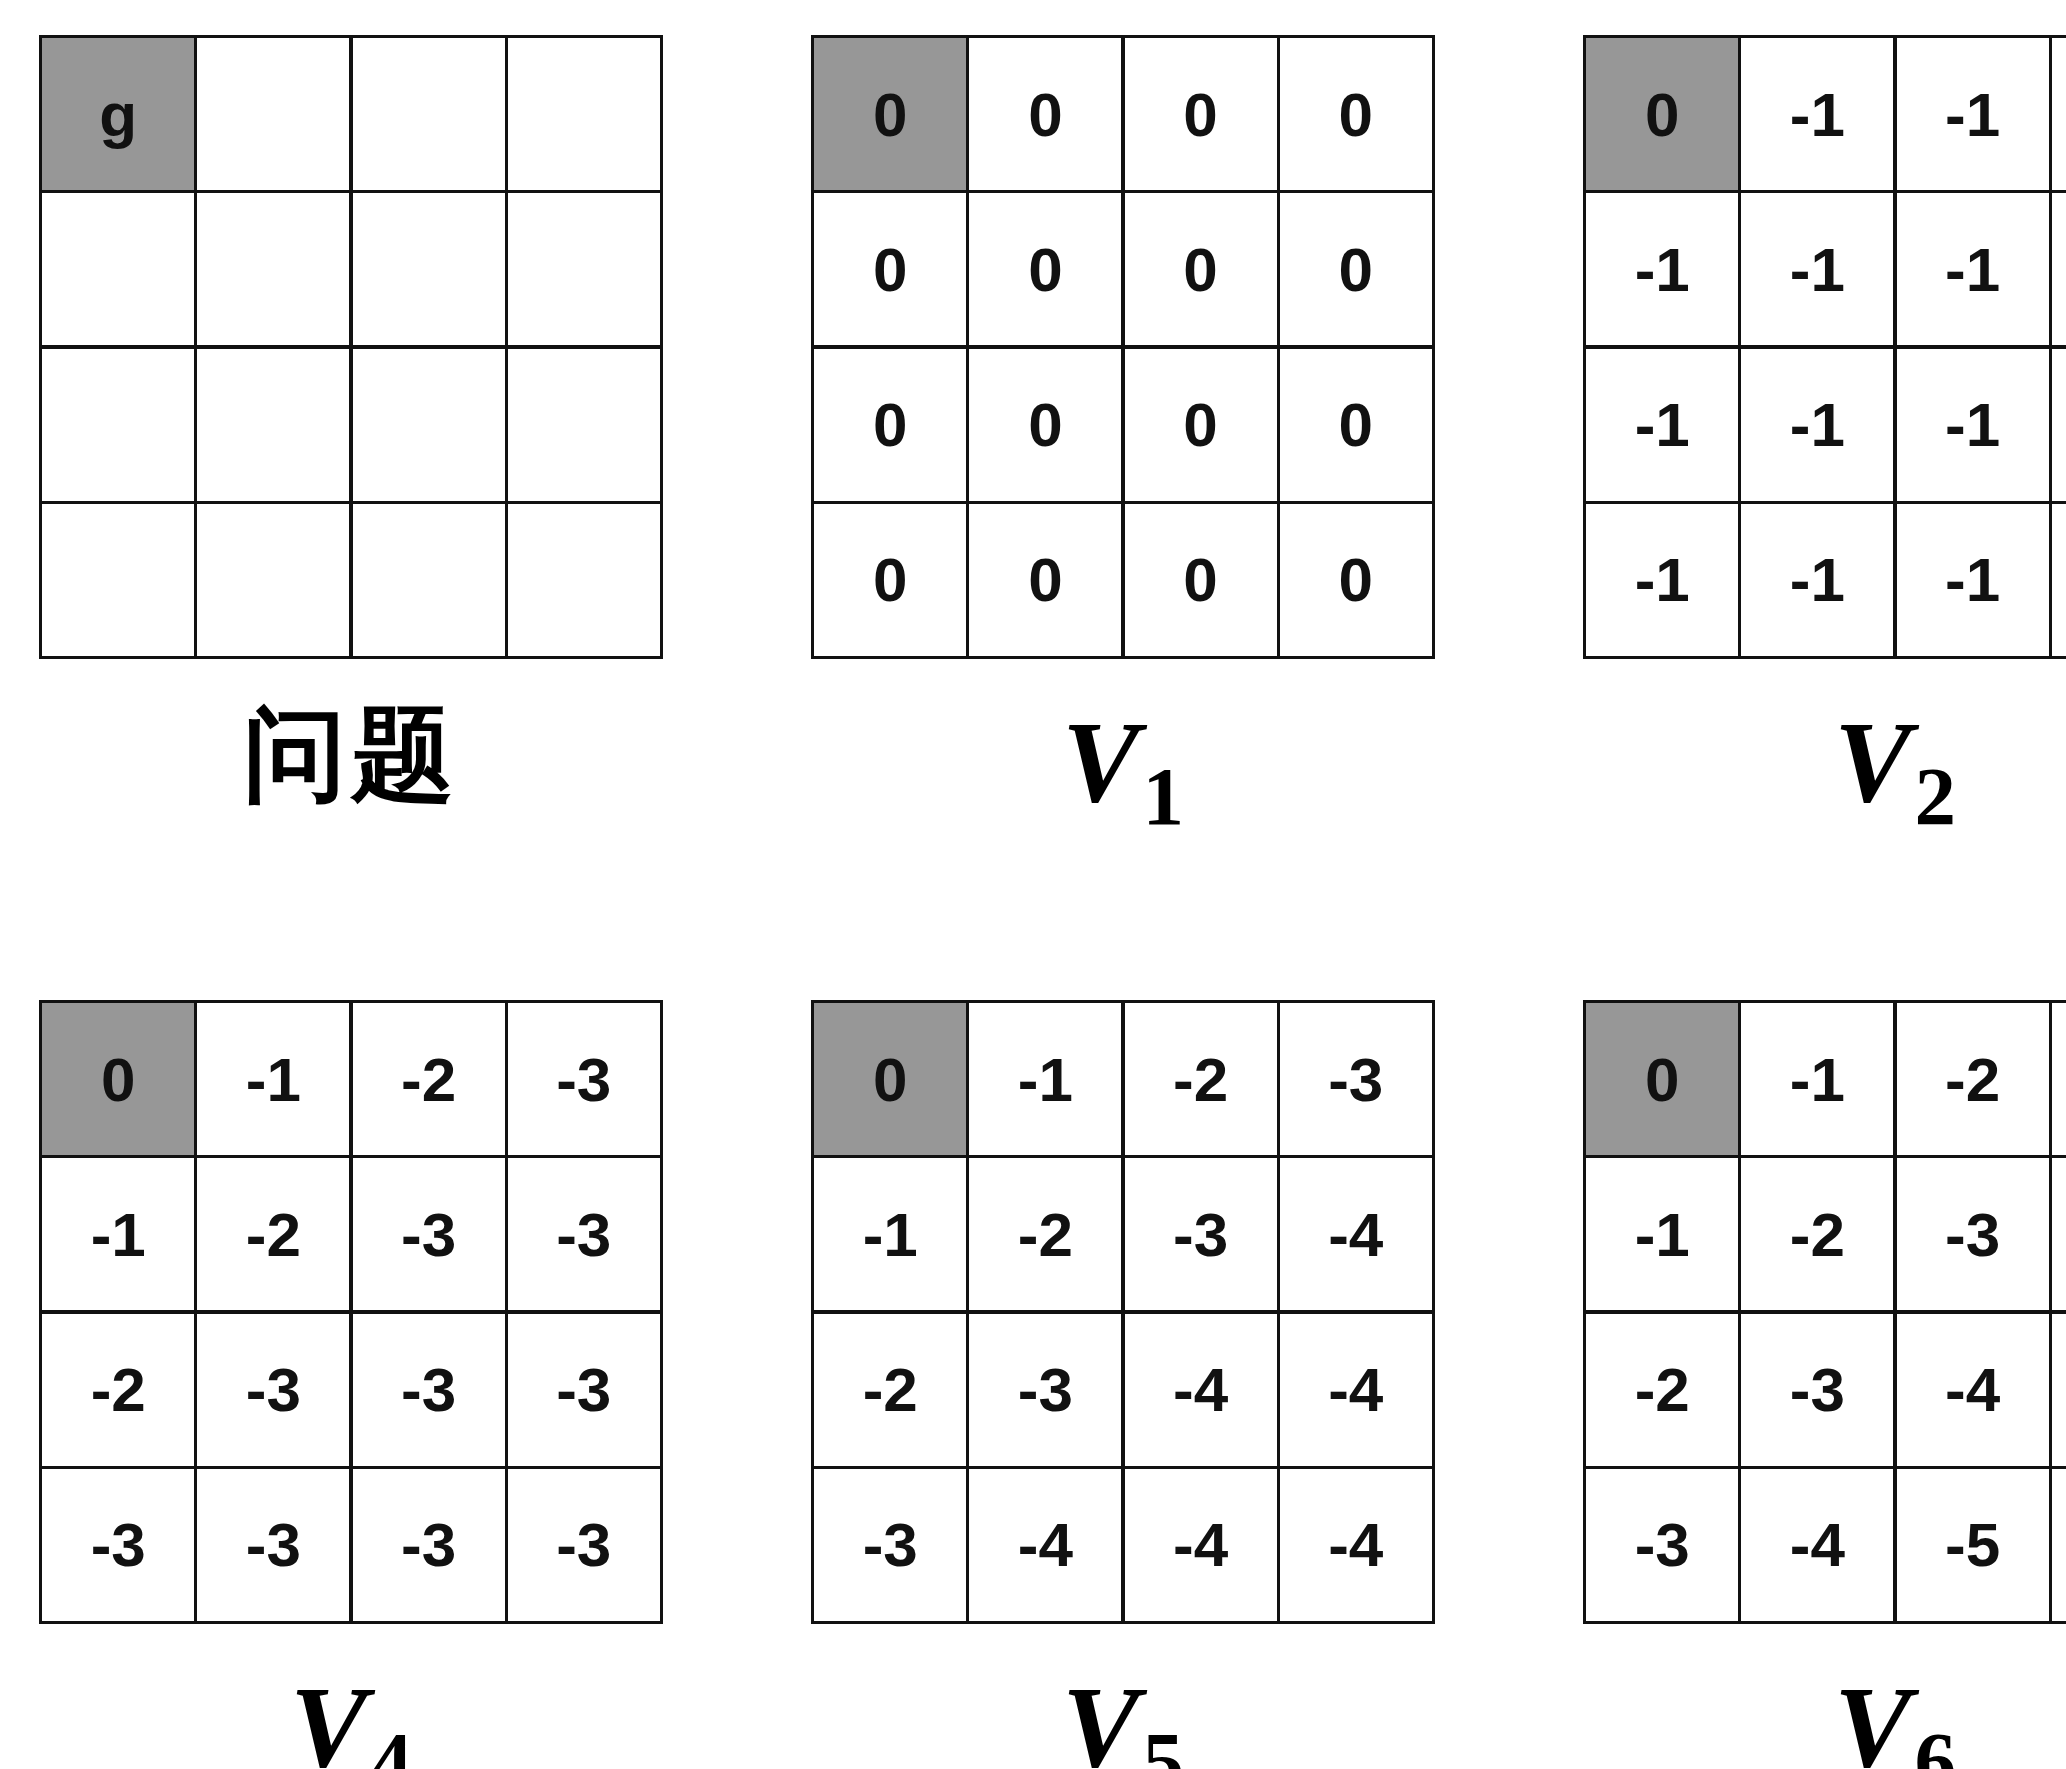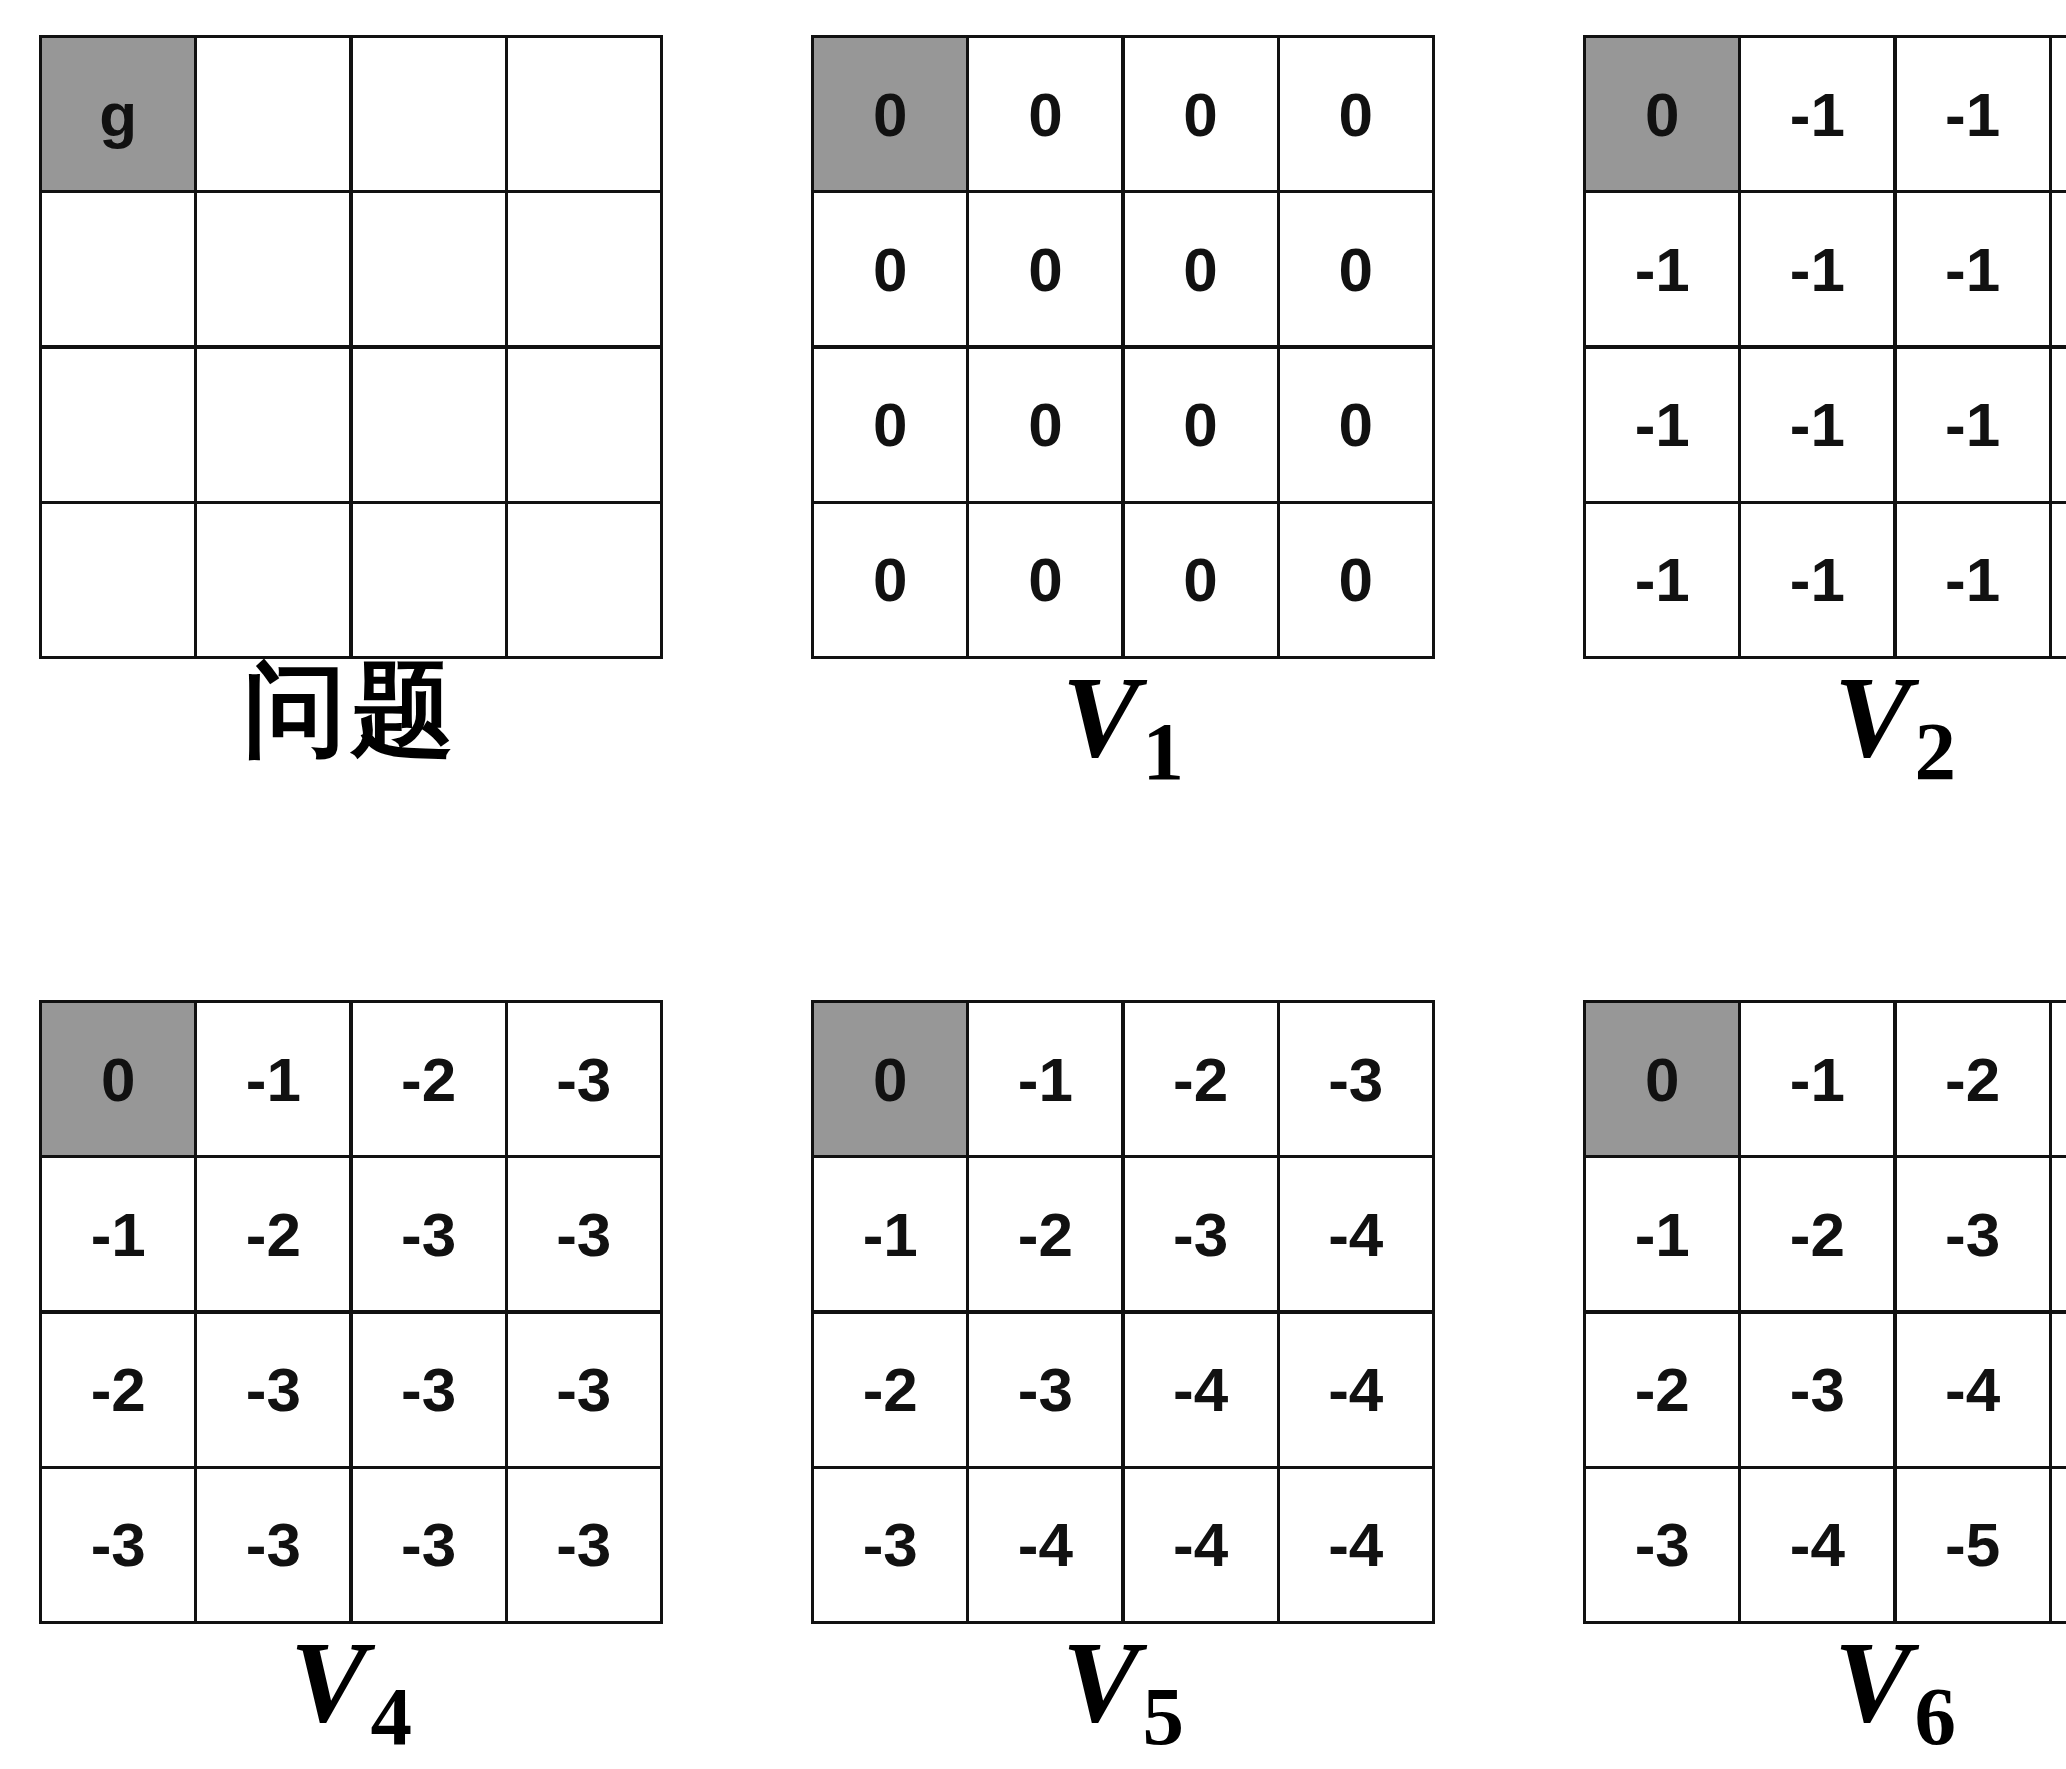--- a/index.html
+++ b/index.html
@@ -46,20 +46,21 @@
     display: flex;
     align-items: center;
     justify-content: center;
     font-family: "Liberation Sans", sans-serif;
     font-weight: 600;
     font-size: 62px;
     color: #111111;
   }
   .cell.goal { background: #979797; }
   .figure-label {
+    margin-top: 45px;
     display: flex;
     align-items: baseline;
     color: #000000;
   }
   .label-cjk {
     font-family: "Liberation Serif", serif;
     font-weight: 700;
     font-size: 103px;
     letter-spacing: 5px;
     line-height: 1;

